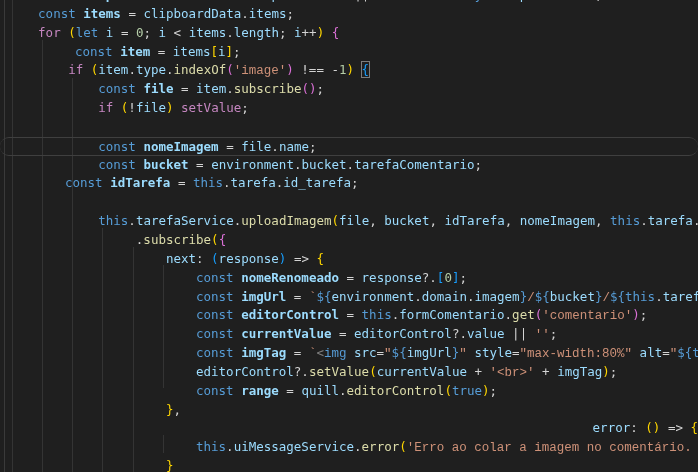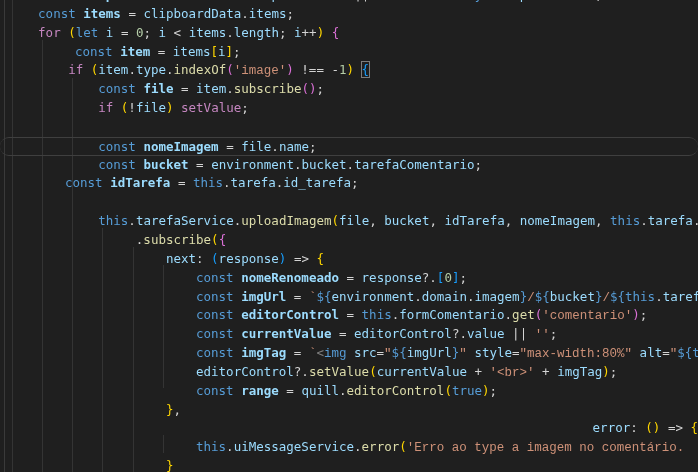--- a/index.html
+++ b/index.html
@@ -73,16 +73,16 @@
       <div class="line" style="padding-left: 165.92px;"><span class="t-var">next</span><span class="t-op">: </span><span class="t-b3">(</span><span class="t-var">response</span><span class="t-b3">)</span><span class="t-op"> =&gt; </span><span class="t-b1">{</span></div>
       <div class="line" style="padding-left: 196px;"><span class="t-kw">const </span><span class="t-varb">nomeRenomeado</span><span class="t-op"> = </span><span class="t-var">response</span><span class="t-op">?.</span><span class="t-b3">[</span><span class="t-num">0</span><span class="t-b3">]</span><span class="t-op">;</span></div>
       <div class="line" style="padding-left: 196px;"><span class="t-kw">const </span><span class="t-varb">imgUrl</span><span class="t-op"> = </span><span class="t-str">`</span><span class="t-tpl">${</span><span class="t-var">environment</span><span class="t-op">.</span><span class="t-var">domain</span><span class="t-op">.</span><span class="t-var">imagem</span><span class="t-tpl">}</span><span class="t-str">/</span><span class="t-tpl">${</span><span class="t-var">bucket</span><span class="t-tpl">}</span><span class="t-str">/</span><span class="t-tpl">${</span><span class="t-kw">this</span><span class="t-op">.</span><span class="t-var">tarefa</span></div>
       <div class="line" style="padding-left: 196px;"><span class="t-kw">const </span><span class="t-varb">editorControl</span><span class="t-op"> = </span><span class="t-kw">this</span><span class="t-op">.</span><span class="t-var">formComentario</span><span class="t-op">.</span><span class="t-fn">get</span><span class="t-b2">(</span><span class="t-str">'comentario'</span><span class="t-b2">)</span><span class="t-op">;</span></div>
       <div class="line" style="padding-left: 196px;"><span class="t-kw">const </span><span class="t-varb">currentValue</span><span class="t-op"> = </span><span class="t-var">editorControl</span><span class="t-op">?.</span><span class="t-var">value</span><span class="t-op"> || </span><span class="t-str">''</span><span class="t-op">;</span></div>
       <div class="line" style="padding-left: 196px;"><span class="t-kw">const </span><span class="t-varb">imgTag</span><span class="t-op"> = </span><span class="t-str">`</span><span class="t-dim">&lt;</span><span class="t-tag">img</span><span class="t-op"> </span><span class="t-attr">src</span><span class="t-op">=</span><span class="t-str">"</span><span class="t-tpl">${</span><span class="t-var">imgUrl</span><span class="t-tpl">}</span><span class="t-str">" </span><span class="t-attr">style</span><span class="t-op">=</span><span class="t-str">"max-width:80%"</span><span class="t-op"> </span><span class="t-attr">alt</span><span class="t-op">=</span><span class="t-str">"</span><span class="t-tpl">${</span><span class="t-kw">this</span></div>
       <div class="line" style="padding-left: 196px;"><span class="t-var">editorControl</span><span class="t-op">?.</span><span class="t-fn">setValue</span><span class="t-b1">(</span><span class="t-var">currentValue</span><span class="t-op"> + </span><span class="t-str">'&lt;br&gt;'</span><span class="t-op"> + </span><span class="t-var">imgTag</span><span class="t-b1">)</span><span class="t-op">;</span></div>
       <div class="line" style="padding-left: 196px;"><span class="t-kw">const </span><span class="t-varb">range</span><span class="t-op"> = </span><span class="t-var">quill</span><span class="t-op">.</span><span class="t-fn">editorControl</span><span class="t-b1">(</span><span class="t-kw">true</span><span class="t-b1">)</span><span class="t-op">;</span></div>
       <div class="line" style="padding-left: 165.92px;"><span class="t-b1">}</span><span class="t-op">,</span></div>
       <div class="line" style="padding-left: 165.92px; text-align: right;"><span class="t-var">error</span><span class="t-op">: </span><span class="t-b1">()</span><span class="t-op"> =&gt; </span><span class="t-b1">{</span></div>
-      <div class="line" style="padding-left: 196px;"><span class="t-kw">this</span><span class="t-op">.</span><span class="t-var">uiMessageService</span><span class="t-op">.</span><span class="t-fn">error</span><span class="t-b1">(</span><span class="t-str">'Erro ao type a imagem no comentário.</span></div>
+      <div class="line" style="padding-left: 196px;"><span class="t-kw">this</span><span class="t-op">.</span><span class="t-var">uiMessageService</span><span class="t-op">.</span><span class="t-fn">error</span><span class="t-b1">(</span><span class="t-str">'Erro ao colar a imagem no comentário.</span></div>
       <div class="line" style="padding-left: 165.92px;"><span class="t-b1">}</span></div>
     </div>
 </div>
 
 </body></html>

